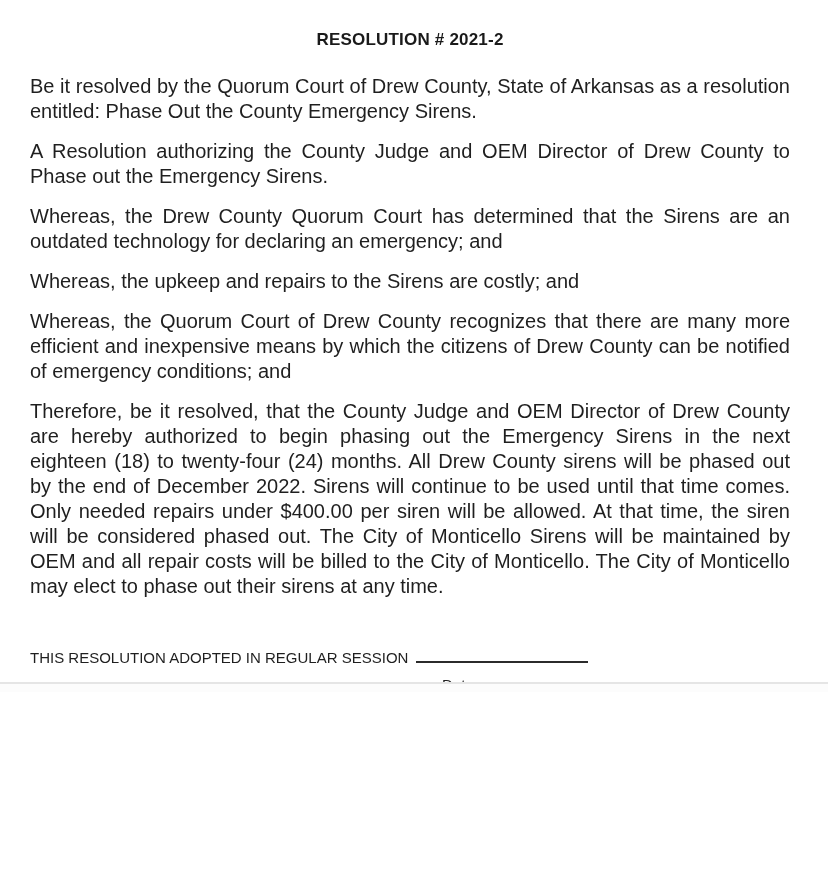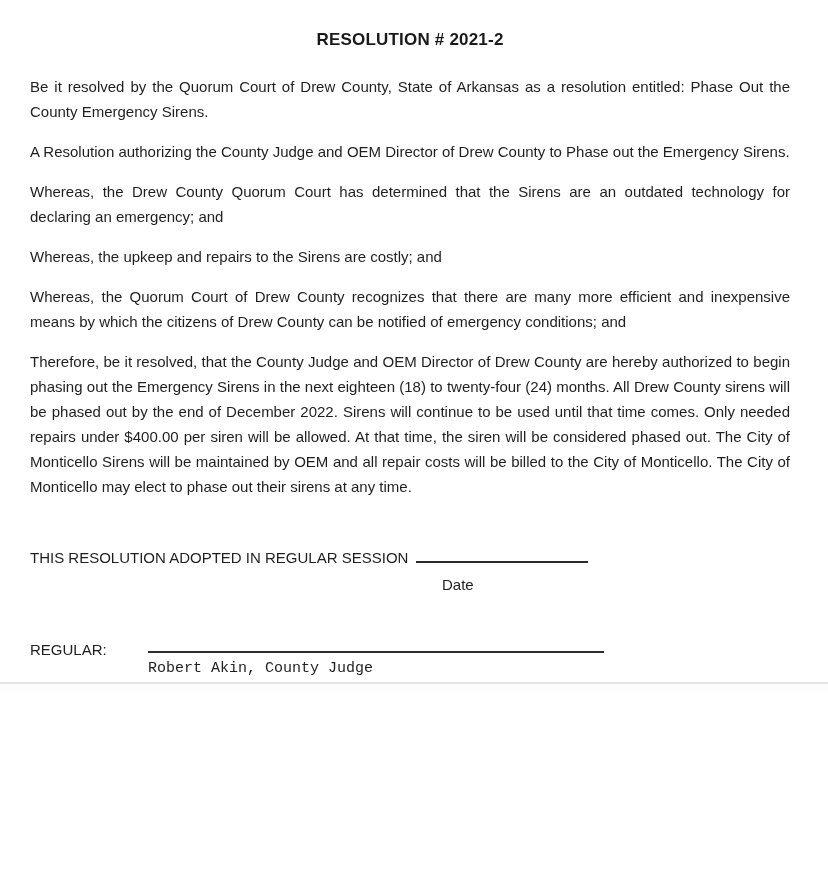--- a/index.html
+++ b/index.html
@@ -20,21 +20,21 @@
   }
   .doc-title {
     text-align: center;
     font-size: 17px;
     font-weight: 600;
     letter-spacing: 0.2px;
     margin-bottom: 24px;
     color: #1a1a1a;
   }
   .doc-par {
-    font-size: 15px;
+    font-size: 20px;
     line-height: 25px;
     text-align: justify;
     margin-bottom: 15px;
     color: #1f1f1f;
   }
   .adoption {
     margin-top: 46px;
     font-size: 15px;
     line-height: 25px;
   }

